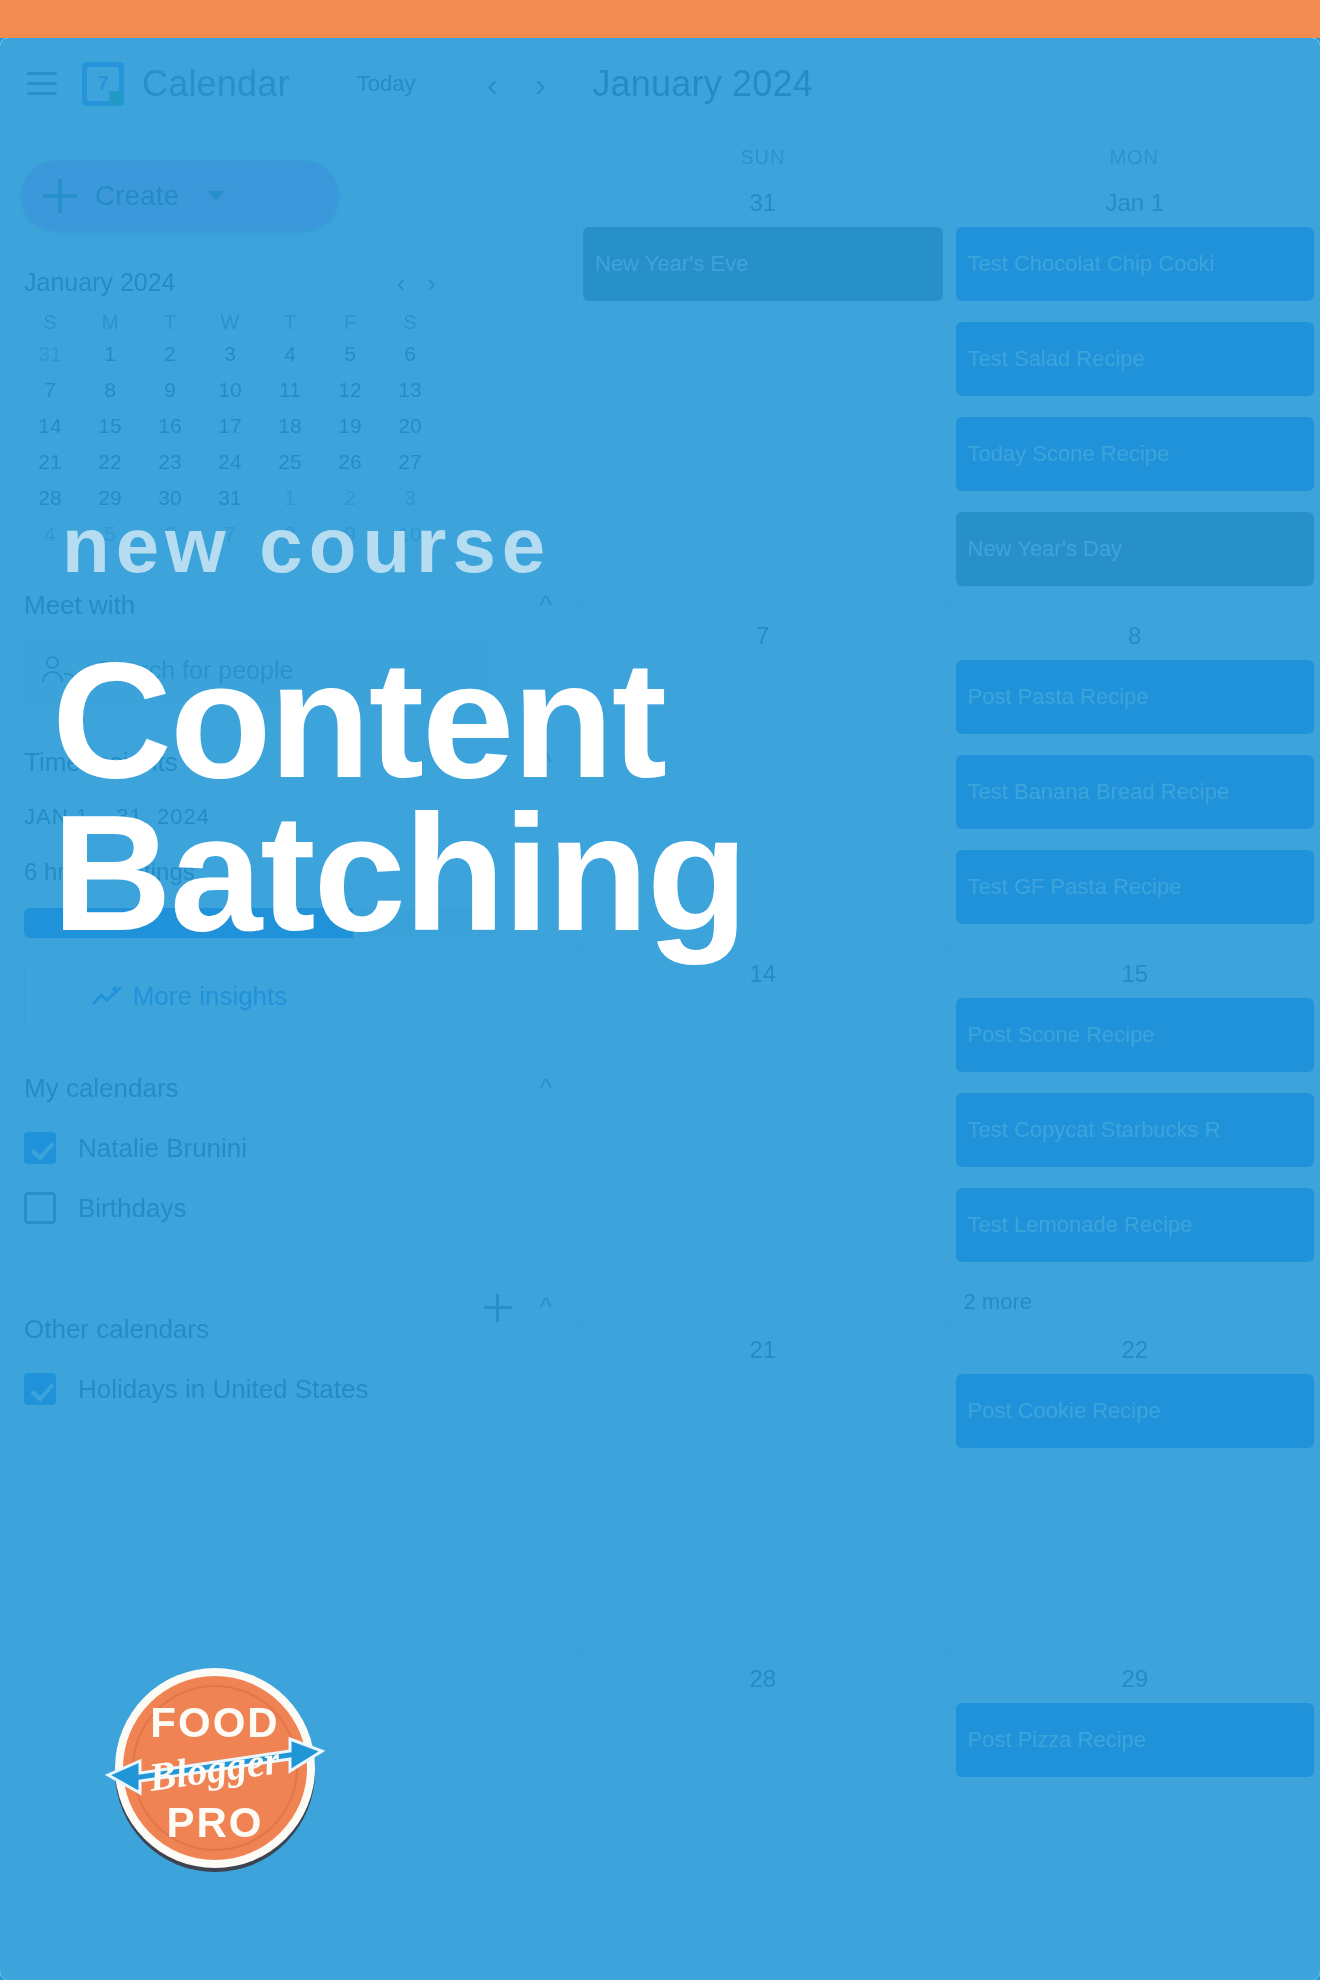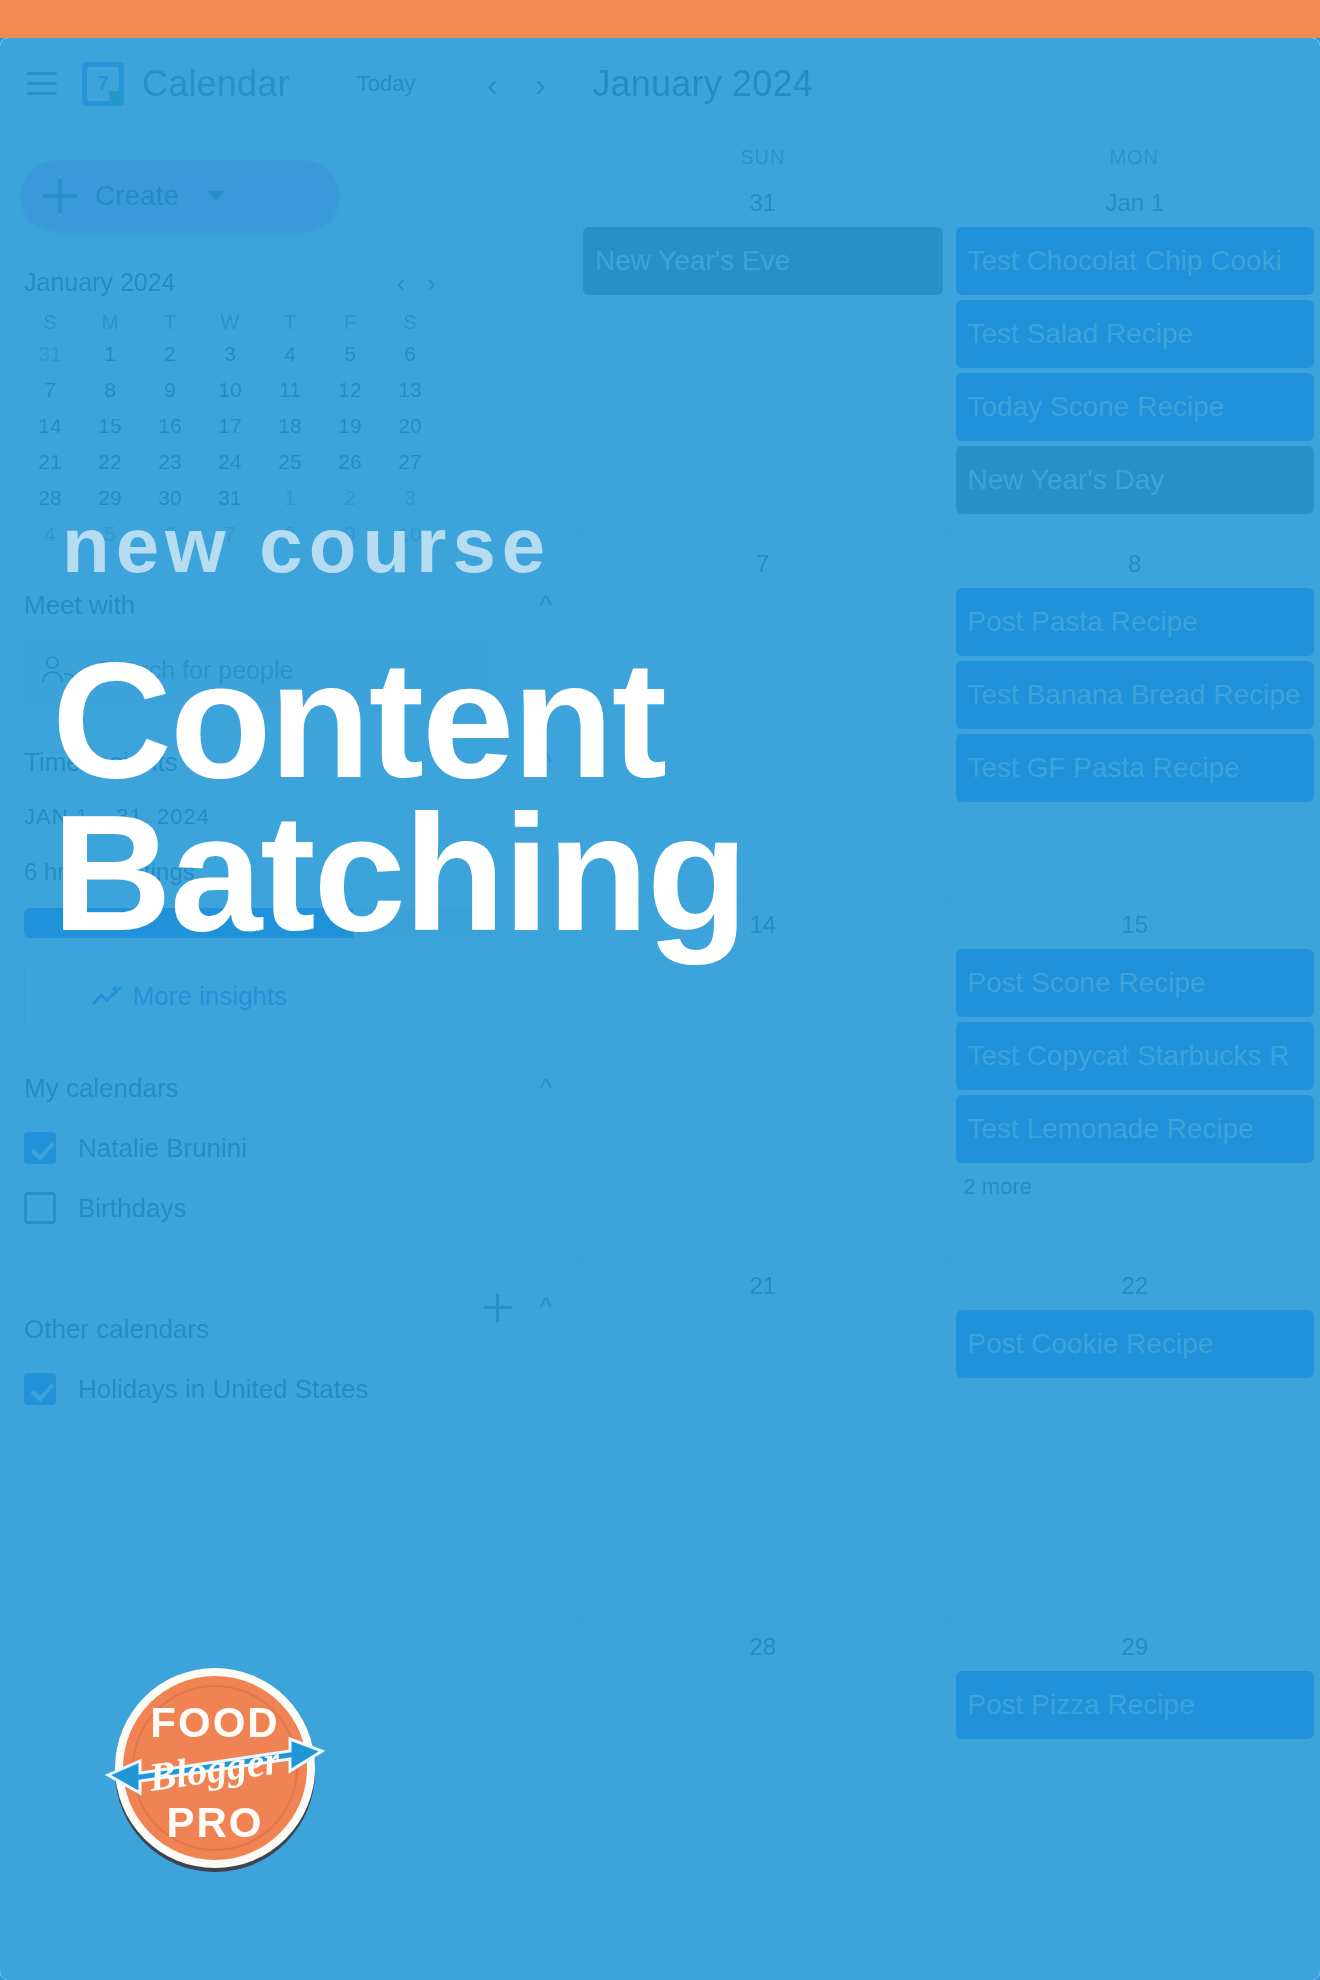--- a/index.html
+++ b/index.html
@@ -148,22 +148,22 @@
   .grid { flex:1; display:flex; flex-direction:column; border-left:1px solid #e0e3e6; background:#fff; }
   .grid-head { display:grid; grid-template-columns:repeat(2,1fr); }
   .gh { text-align:center; padding:16px 0 6px 0; }
   .gh .dow { font-size:20px; color:#70757a; letter-spacing:1px; }
   .weeks { flex:1; display:flex; flex-direction:column; }
   .week { flex:1; display:grid; grid-template-columns:repeat(2,1fr); border-top:1px solid #e0e3e6; }
   .week:first-child { border-top:none; }
   .cell { border-left:1px solid #e0e3e6; padding:6px 0 0 0; position:relative; }
   .cell:first-child { border-left:none; }
   .daynum { text-align:center; font-size:24px; color:#3c4043; padding:8px 0 10px 0; }
-  .ev { margin:0 6px 5px 6px; border-radius:6px; padding:18px 12px;
-        font-size:28px; color:#fff; white-space:nowrap; overflow:hidden; }
+  .ev { margin:0 6px 21px 6px; border-radius:6px; padding:24px 12px;
+        font-size:22px; color:#fff; white-space:nowrap; overflow:hidden; }
   .ev.gray { background:#5f6368; }
   .ev.blue { background:#1a73e8; }
   .more { padding:6px 14px; font-size:22px; color:#3c4043; }
 
   
   .overlay { position:absolute; left:0; top:0; width:1320px; height:1520px; z-index:60;
      pointer-events:none;padding-left:12px; }
   .kicker {
     position:absolute; left:62px; top:500px;
     font-size:78px; font-weight:bold; letter-spacing:6px;

